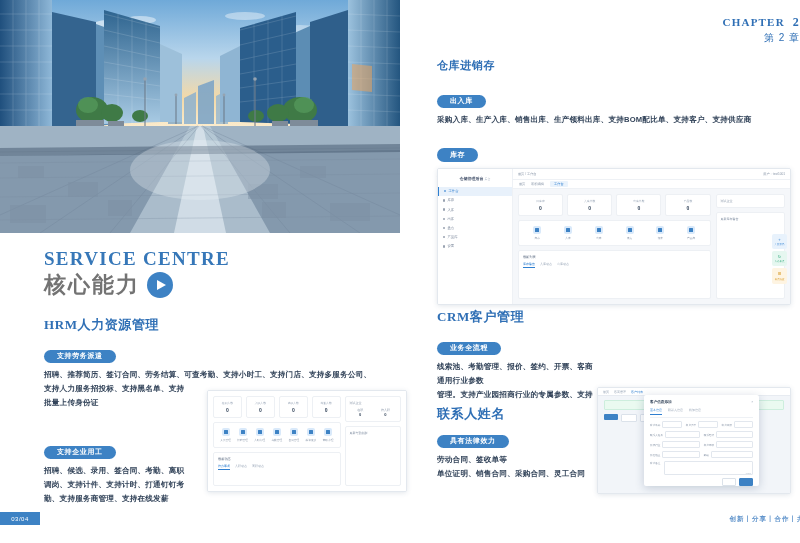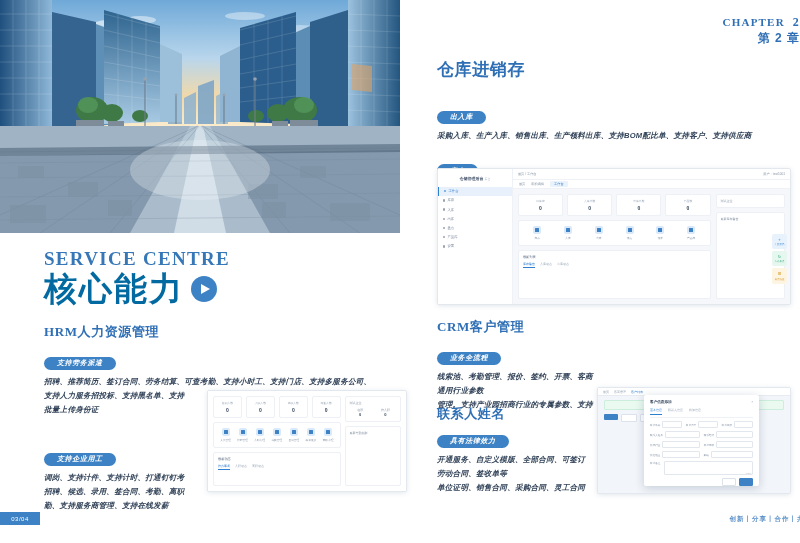--- a/index.html
+++ b/index.html
@@ -26,35 +26,35 @@
   }
   .chapter-text{
     text-align:right;padding-right:6px;line-height:1.15;
   }
   .chapter-line1{
     font-family:"Liberation Serif","DejaVu Serif",serif;
     font-size:11px;letter-spacing:1.2px;color:#2f6fb5;font-weight:700;
   }
   .chapter-line1 .num{margin-left:8px;font-size:12px;}
   .chapter-line2{
-    font-size:12px;color:#2f6fb5;letter-spacing:1px;margin-top:2px;font-weight:700;
+    font-size:10px;color:#2f6fb5;letter-spacing:1px;margin-top:2px;font-weight:400;
   }
   .chapter-block{width:22px;background:#3d82c4;}
 
   
   .left-col{position:absolute;left:44px;top:248px;width:360px;}
   .eyebrow{
     font-family:"Liberation Serif","DejaVu Serif",serif;
     font-size:19px;font-weight:700;letter-spacing:1.3px;color:#3677b8;
     margin:0 0 2px 0;
   }
   .bigtitle-row{display:flex;align-items:center;gap:7px;margin:0 0 18px 0;}
   .bigtitle{
     font-family:"DejaVu Sans","Liberation Sans",sans-serif;
-    font-size:33px;font-weight:700;color:#0369a1;letter-spacing:2px;line-height:1;
+    font-size:22px;font-weight:700;color:#737373;letter-spacing:2px;line-height:1;
     margin:0;
   }
   .play-btn{
     width:26px;height:26px;border-radius:50%;background:#3d82c4;
     display:flex;align-items:center;justify-content:center;flex:0 0 auto;
   }
   .play-btn .tri{
     width:0;height:0;border-left:9px solid #ffffff;
     border-top:5.5px solid transparent;border-bottom:5.5px solid transparent;
     margin-left:3px;
@@ -68,25 +68,25 @@
   .pill{
     display:inline-block;background:#3d82c4;color:#fff;
     font-size:7px;font-weight:700;letter-spacing:.6px;
     padding:2.5px 13px;border-radius:9px;margin:0 0 5px 0;
     line-height:1.2;
   }
   .body-txt{
     font-size:7.6px;line-height:1.85;color:#33445a;margin:0;letter-spacing:.2px;
     font-weight:700;
   }
-  .blk{margin-bottom:13px;font-style:italic;}
+  .blk{margin-bottom:13px;}
 
   
   .right-col{position:absolute;left:437px;top:58px;width:350px;}
-  .right-col .sec-title{font-size:17px;margin-bottom:24px;font-family:Liberation Mono, monospace;}
+  .right-col .sec-title{font-size:11px;margin-bottom:16px;font-family:Liberation Mono, monospace;}
 
   
   .shot{
     background:#fff;border:1px solid #e3e8ee;
     box-shadow:0 1px 5px rgba(40,70,110,.13);
     overflow:hidden;position:relative;
   }
   .shot-wh{position:absolute;left:437px;top:168px;width:352px;height:135px;border-radius:2px;}
   .shot-hrm{position:absolute;left:207px;top:390px;width:198px;height:100px;border-radius:2px;}
   .shot-crm{position:absolute;left:597px;top:387px;width:192px;height:105px;border-radius:2px;}
@@ -388,22 +388,22 @@
 
       <div class="blk">
         <div class="pill">支持劳务派遣</div>
         <p class="body-txt">招聘、推荐简历、签订合同、劳务结算、可查考勤、支持小时工、支持门店、支持多服务公司、</p>
         <p class="body-txt">支持人力服务招投标、支持黑名单、支持</p>
         <p class="body-txt">批量上传身份证</p>
       </div>
 
       <div class="blk" style="margin-top:30px;width:185px;">
         <div class="pill">支持企业用工</div>
+        <p class="body-txt">招聘、候选、录用、签合同、考勤、离职</p>
         <p class="body-txt">调岗、支持计件、支持计时、打通钉钉考</p>
-        <p class="body-txt">招聘、候选、录用、签合同、考勤、离职</p>
         <p class="body-txt">勤、支持服务商管理、支持在线发薪</p>
       </div>
     </div>
   </div>
 
   <div class="right-col">
     <div class="sec-title">仓库进销存</div>
     <div class="blk">
       <div class="pill">出入库</div>
       <p class="body-txt">采购入库、生产入库、销售出库、生产领料出库、支持BOM配比单、支持客户、支持供应商</p>
@@ -534,35 +534,34 @@
         </div>
       </div>
     </div>
     <div class="float-col">
       <div class="float-btn fb1"><span class="g">＋</span><span>上架新品</span></div>
       <div class="float-btn fb2"><span class="g">↻</span><span>库存盘点</span></div>
       <div class="float-btn fb3"><span class="g">☰</span><span>盘点报废</span></div>
     </div>
   </div>
 
-  <div style="position:absolute;left:437px;top:318px;width:180px;">
+  <div style="position:absolute;left:437px;top:308px;width:180px;">
     <div class="sec-title">CRM客户管理</div>
     <div class="blk">
       <div class="pill">业务全流程</div>
       <p class="body-txt">线索池、考勤管理、报价、签约、开票、客商</p>
       <p class="body-txt">通用行业参数</p>
       <p class="body-txt">管理。支持产业园招商行业的专属参数、支持</p>
     </div>
   </div>
 
   <div style="position:absolute;left:437px;top:405px;width:180px;">
     <div class="sec-title" style="margin-bottom:6px;">联系人姓名</div>
     <div class="blk">
       <div class="pill">具有法律效力</div>
-      <p class="body-txt">开通服务、自定义模版、全部合同、可签订</p>
       <p class="body-txt">劳动合同、签收单等</p>
       <p class="body-txt">单位证明、销售合同、采购合同、灵工合同</p>
     </div>
   </div>
 
   <div class="shot shot-hrm">
     <div class="hrm-inner">
       <div class="mini-left">
         <div class="stat-row">
           <div class="stat">

